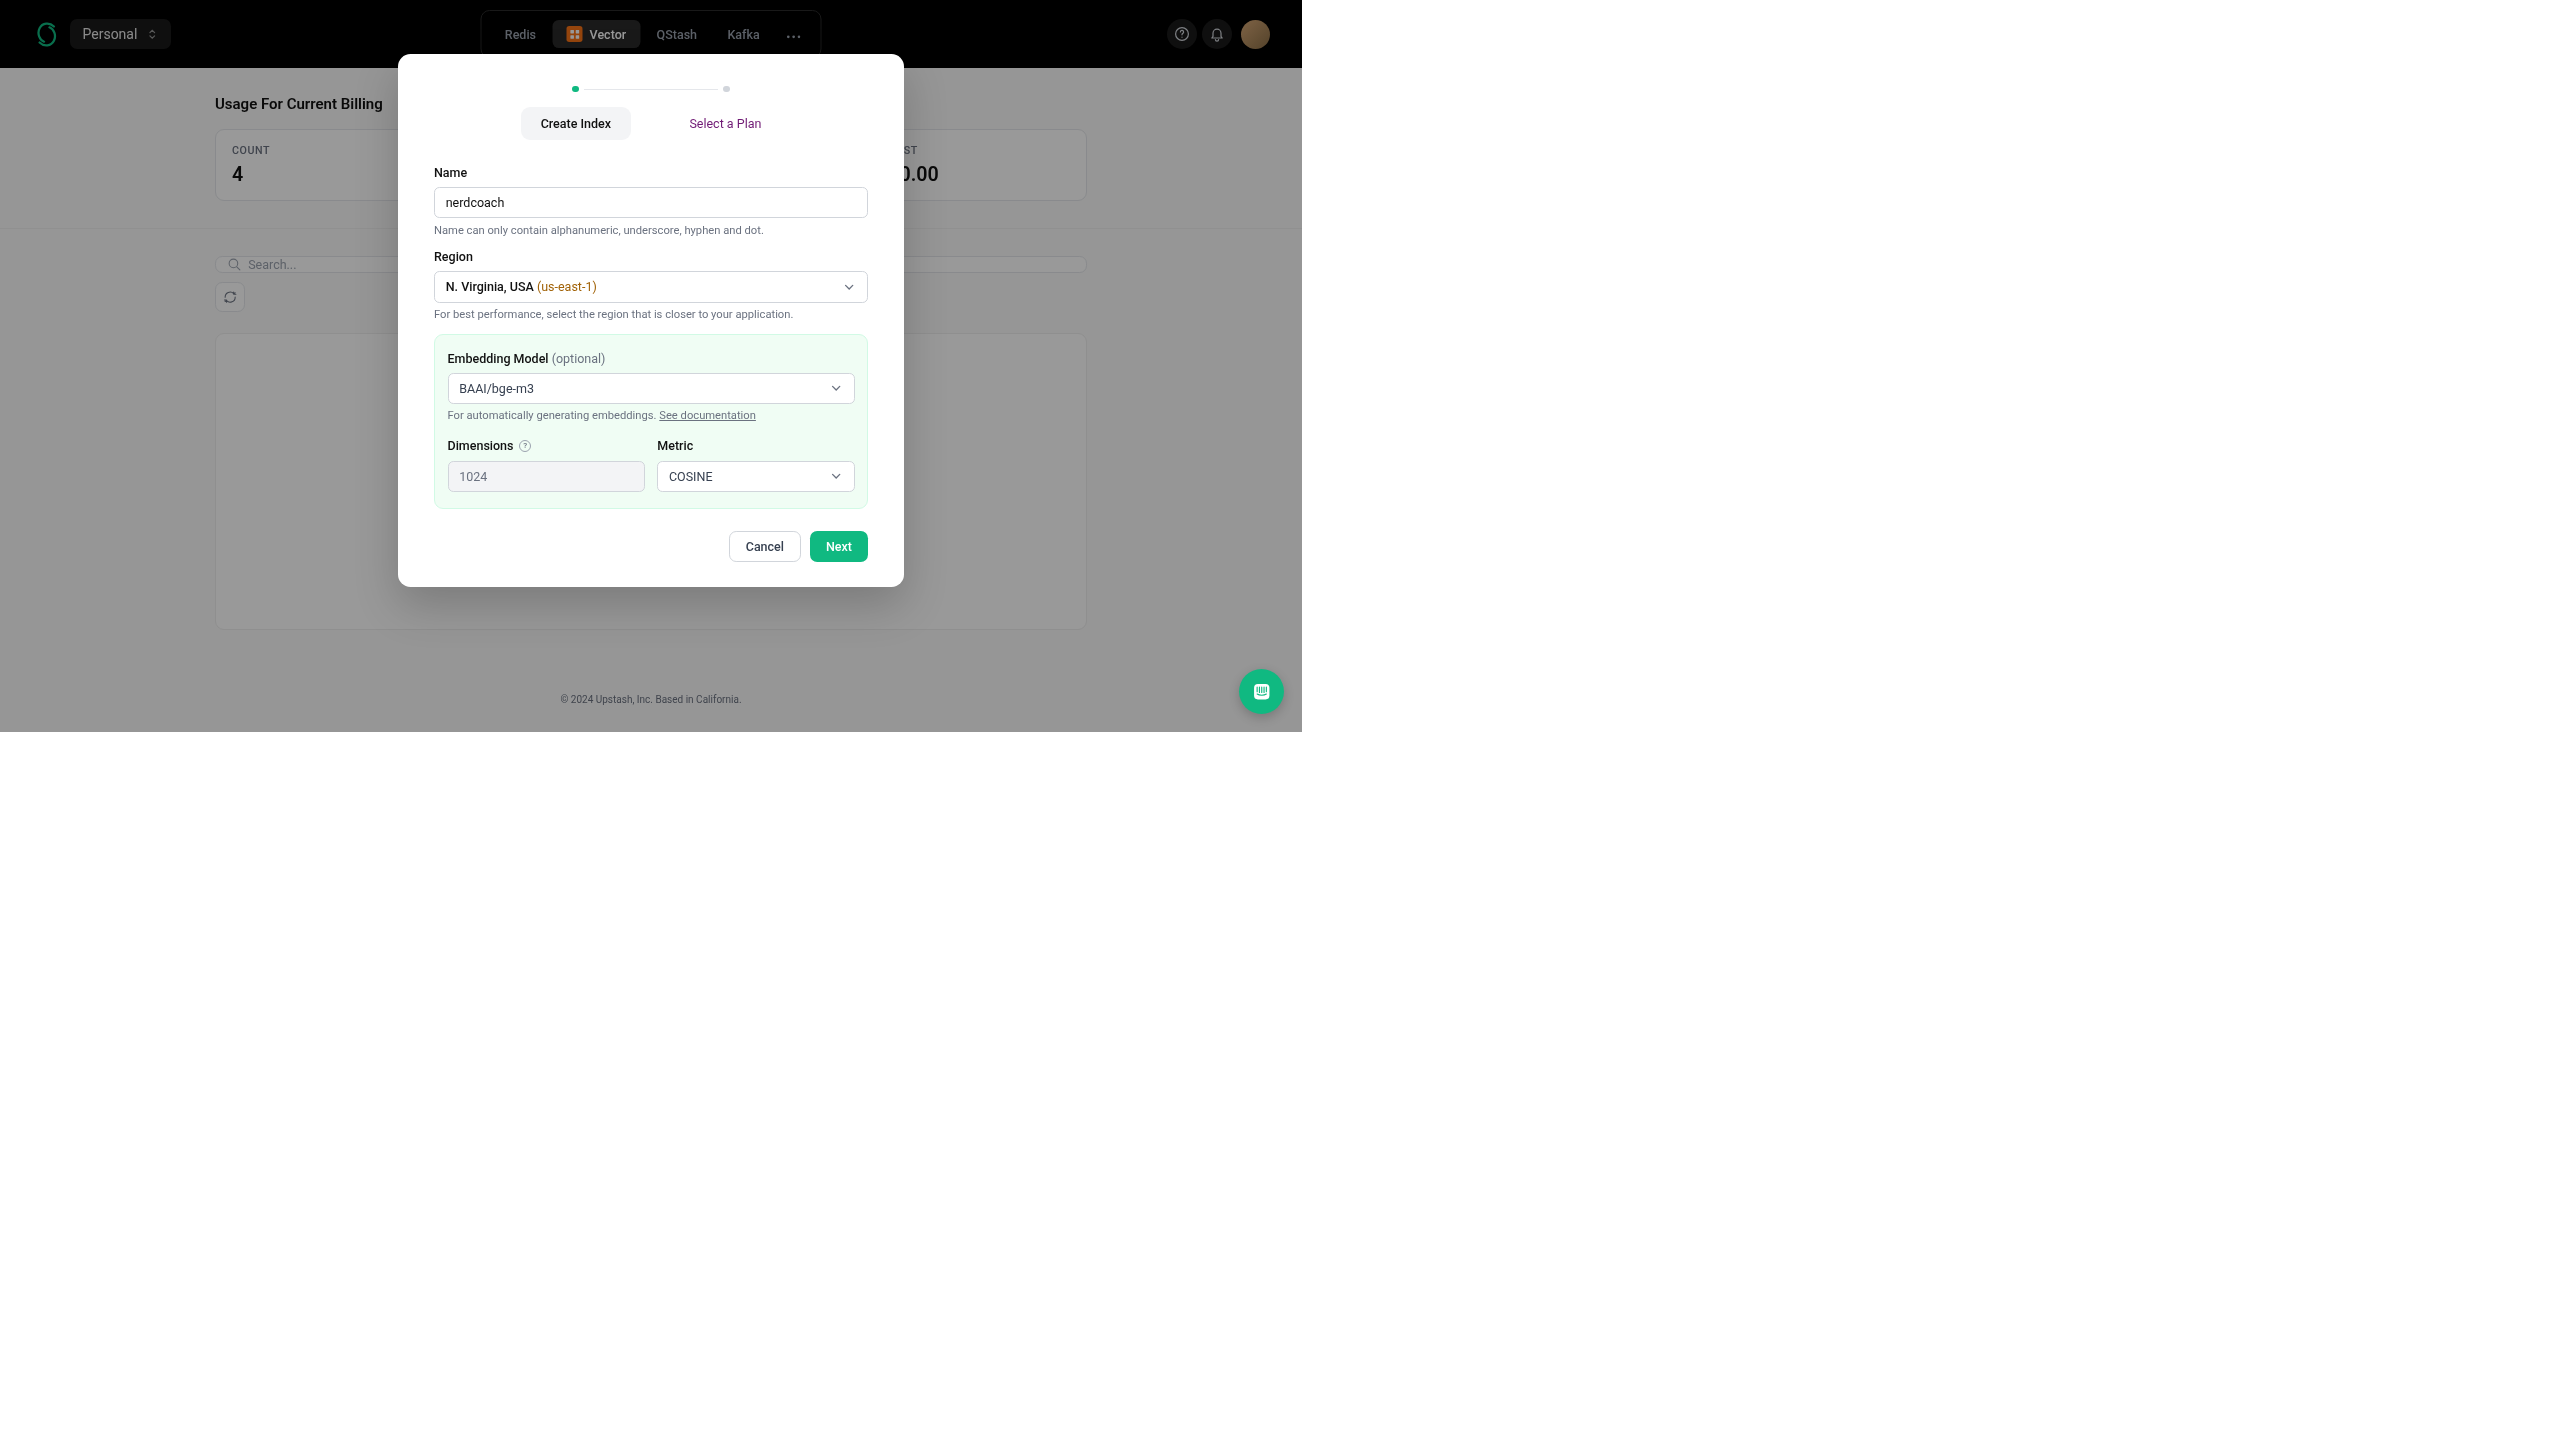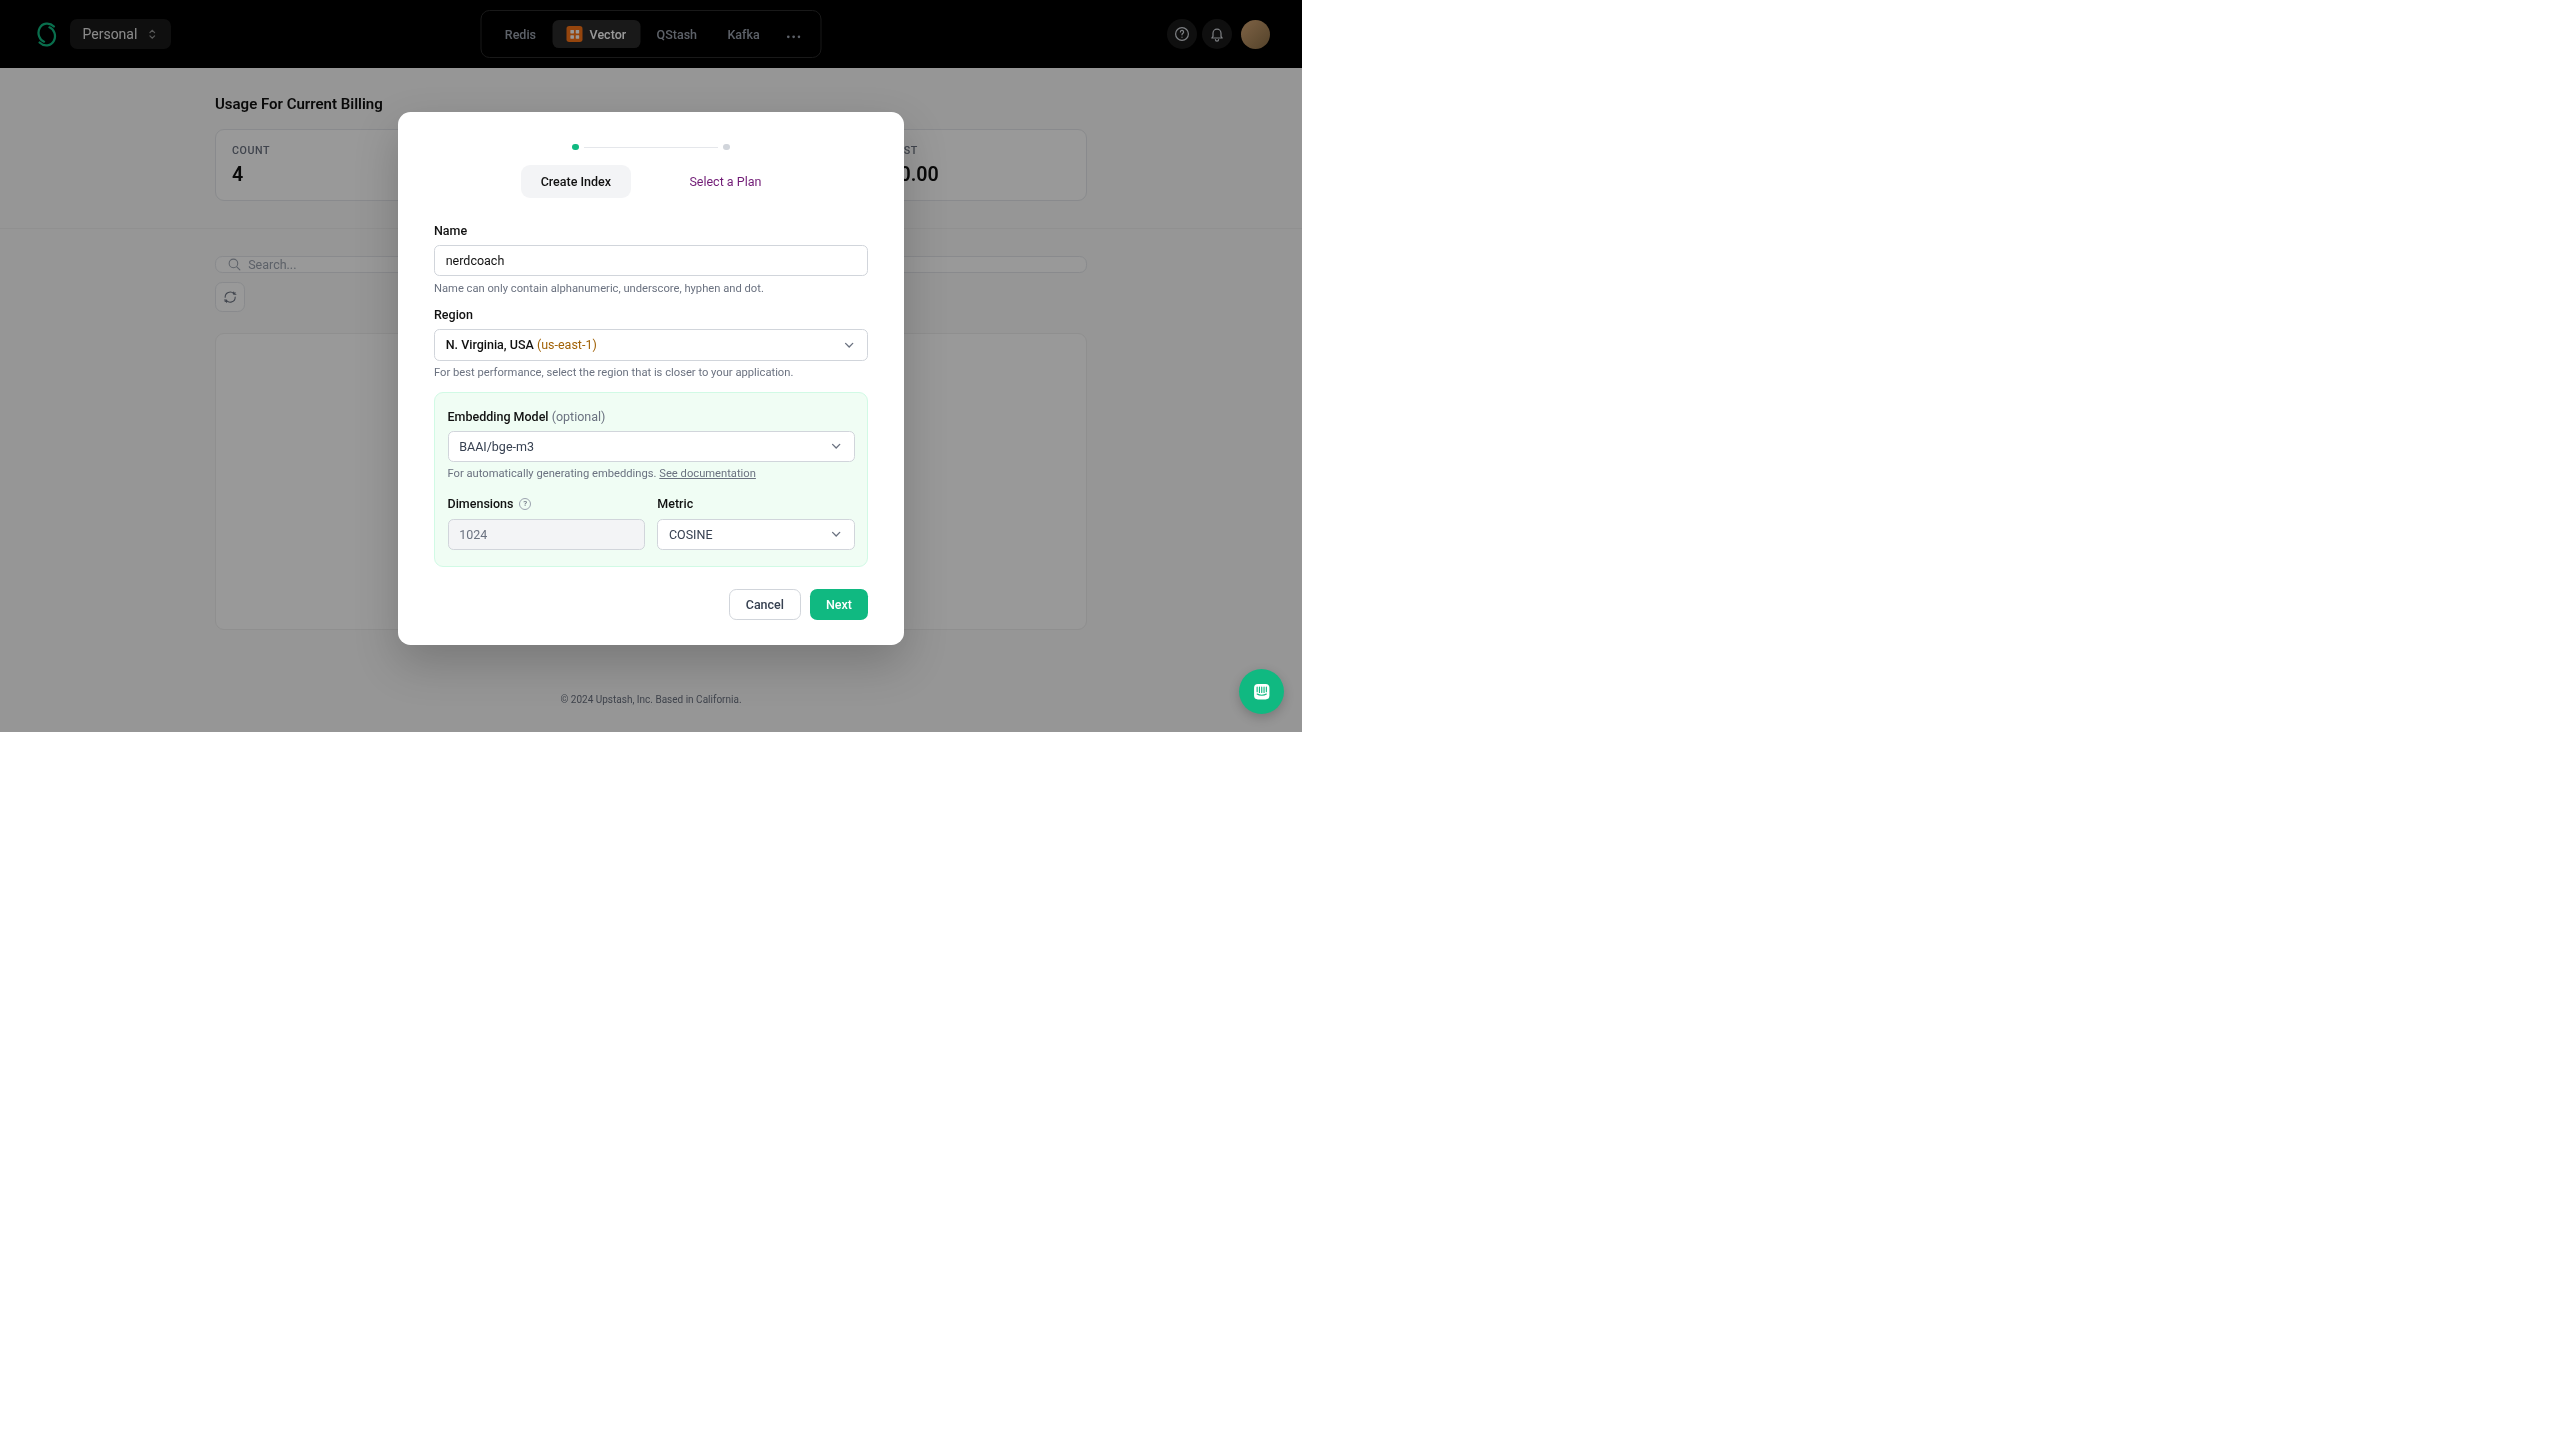--- a/index.html
+++ b/index.html
@@ -35,21 +35,21 @@
 
     .search-bar-row { margin-top: 27px; padding: 0 215px; display: flex; gap: 9px; border-top: 0.9px solid #f0f0f0; padding-top: 27px; flex-direction: column; }
     .search-box { flex: 1; border: 0.9px solid #e5e7eb; border-radius: 7.2px; display: flex; align-items: center; padding: 0 10.7px; height: 30px; background: #fff; gap: 7.2px; color: #9ca3af; font-size: 12.5px; }
     .refresh-btn { width: 30px; height: 30px; border: 0.9px solid #e5e7eb; border-radius: 7.2px; background: #fff; display: flex; align-items: center; justify-content: center; color: #6b7280; cursor: pointer; }
 
     .empty-area { margin: 21.5px 215px 0; height: 297px; border: 0.9px solid #eee; border-radius: 9px; background: #fff; }
 
     .footer { position: absolute; bottom: 27px; left: 50%; transform: translateX(-50%); font-size: 10px; color: #6b7280; }
 
     
-    .overlay { position: absolute; inset: 0; background: rgba(0,0,0,0.40); display: flex; align-items: flex-start; justify-content: center; padding-top: 112px; }
+    .overlay { position: absolute; inset: 0; background: rgba(0,0,0,0.40); display: flex; align-items: flex-start; justify-content: center; padding-top: 54px; }
     .modal { width: 506px; background: #fff; border-radius: 12.5px; padding: 32px 36px 25px; box-shadow: 0 18px 45px rgba(0,0,0,0.2); }
 
     .stepper { display: flex; justify-content: center; align-items: center; gap: 5.4px; margin-bottom: 14.3px; }
     .step-dot { width: 6.3px; height: 6.3px; border-radius: 50%; background: #d1d5db; }
     .step-dot.active { background: #10b981; }
     .step-line { width: 134px; height: 0.9px; background: #e5e7eb; }
 
     .step-labels { display: flex; justify-content: center; gap: 39px; margin-bottom: 25px; }
     .step-label-pill { padding: 9px 19.7px; border-radius: 9px; font-size: 12.5px; color: #701a75; }
     .step-label-pill.active { background: #f3f4f6; color: #111; font-weight: 500; }

